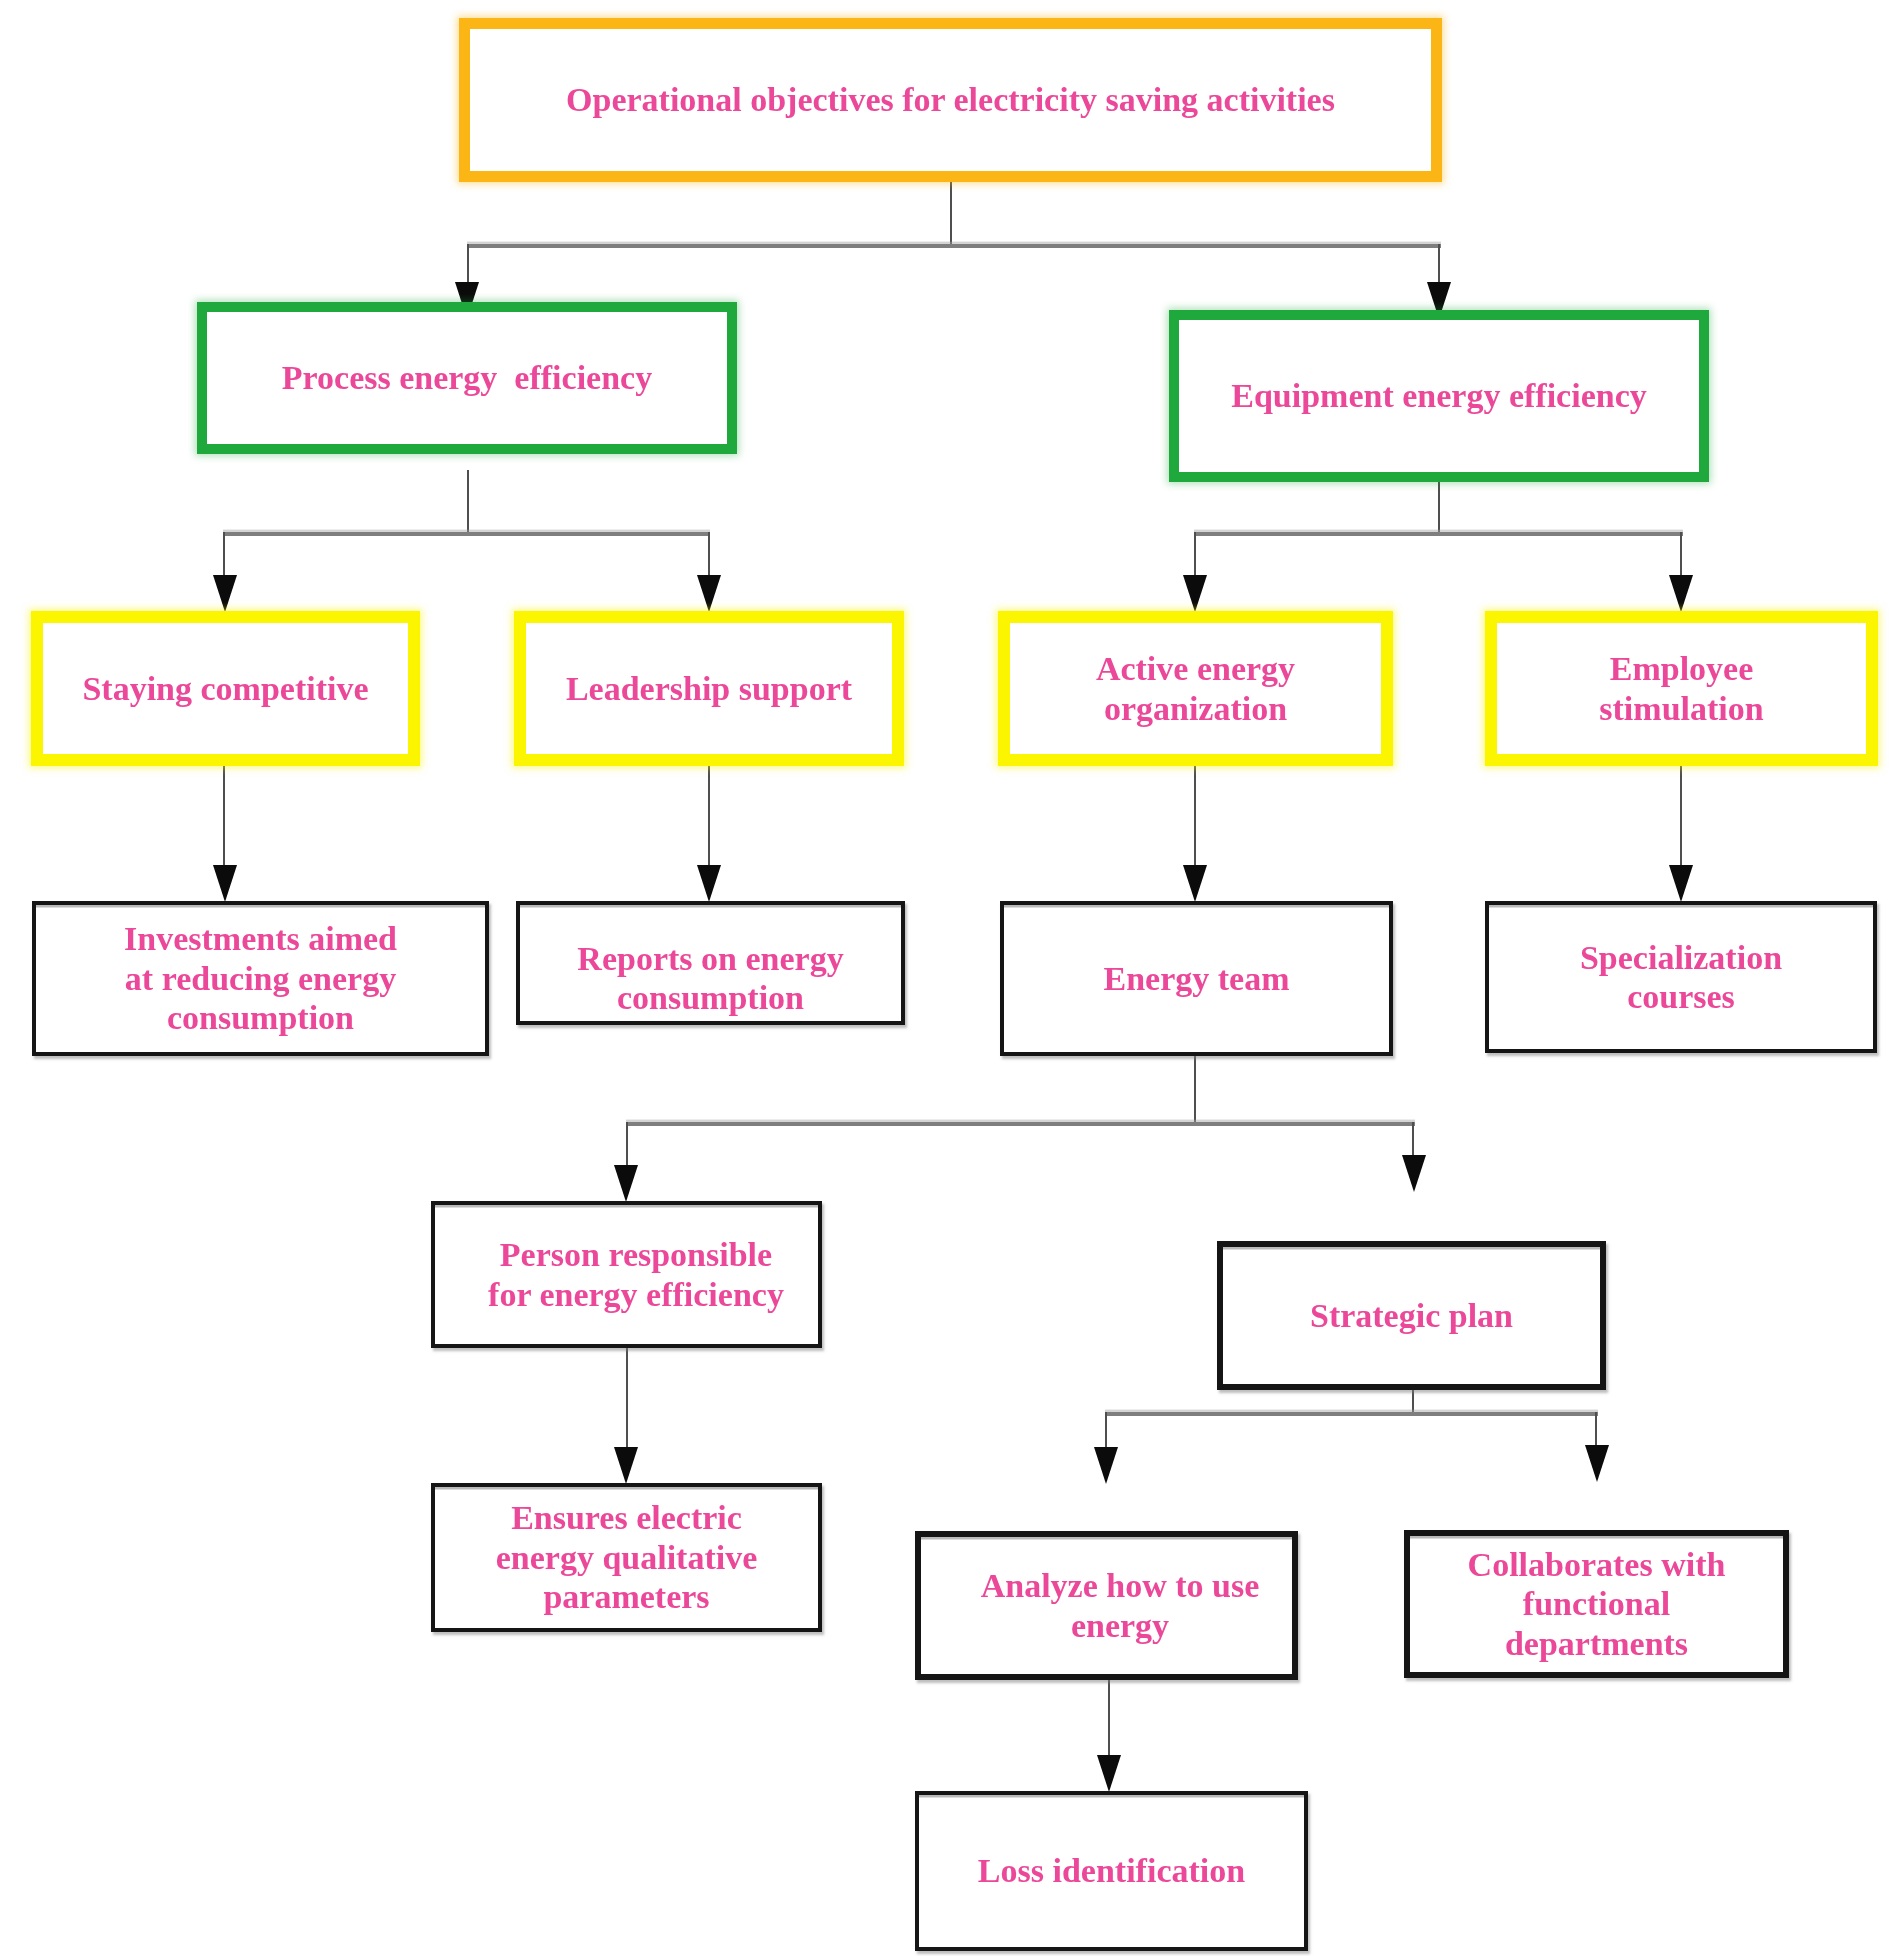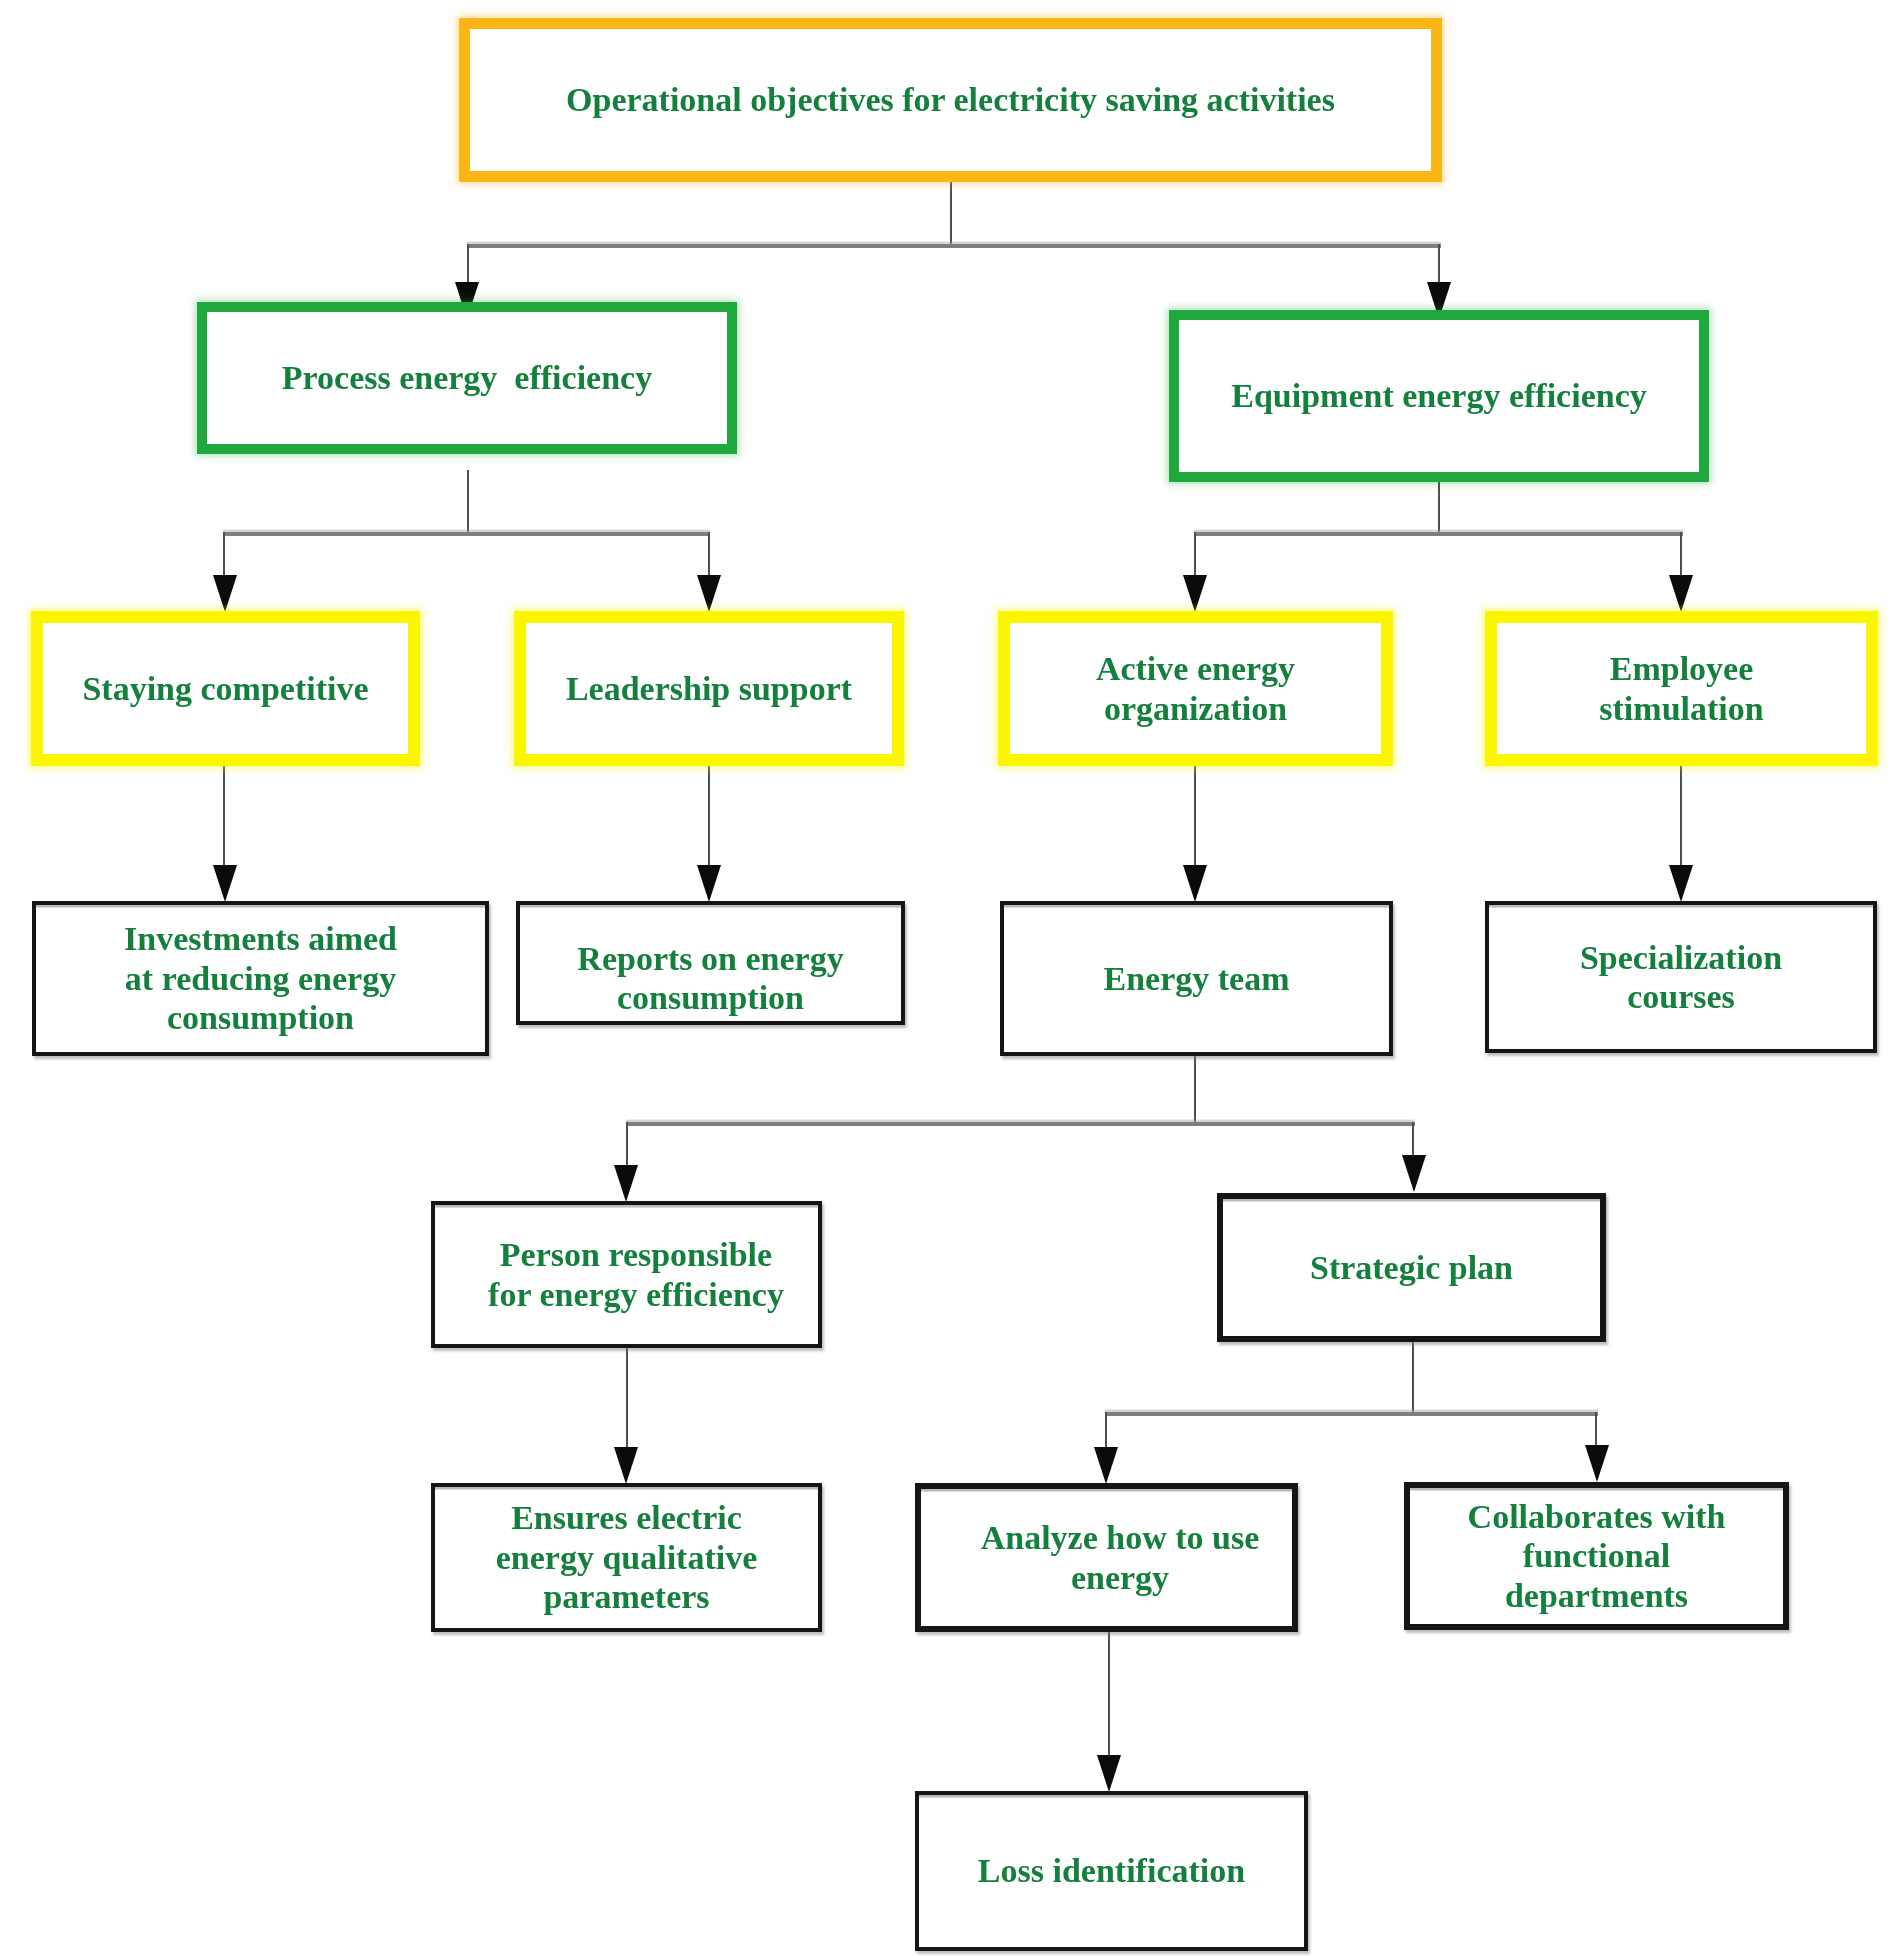--- a/index.html
+++ b/index.html
@@ -6,21 +6,21 @@
     margin: 0;
     padding: 0;
     background: #ffffff;
   }
   .canvas {
     position: relative;
     width: 1903px;
     height: 1956px;
     background: #ffffff;
     font-family: "Liberation Serif", "DejaVu Serif", serif;
-    color: #15803d;
+    color: #ec4899;
     overflow: hidden;
   }
   .node {
     position: absolute;
     box-sizing: border-box;
     background: #ffffff;
     display: flex;
     align-items: center;
     justify-content: center;
     text-align: center;
@@ -46,20 +46,21 @@
     border-color: #FCF500;
     box-shadow: 0 0 7.3px 2.4px rgba(252, 245, 0, 0.5);
   }
   .cat-plain {
     border-width: 4.8px;
     border-color: #151515;
     box-shadow: 2.4px 3.2px 2.4px rgba(125, 125, 125, 0.5), inset 0 2.4px 0 rgba(128, 128, 128, 0.55);
   }
   .cat-plain.thick {
     border-width: 6.4px;
+    margin-top: 48px;
   }
   .vline {
     position: absolute;
     width: 2.4px;
     background: #4f4f4f;
   }
   .hline {
     position: absolute;
     height: 4px;
     background: #7e7e7e;

